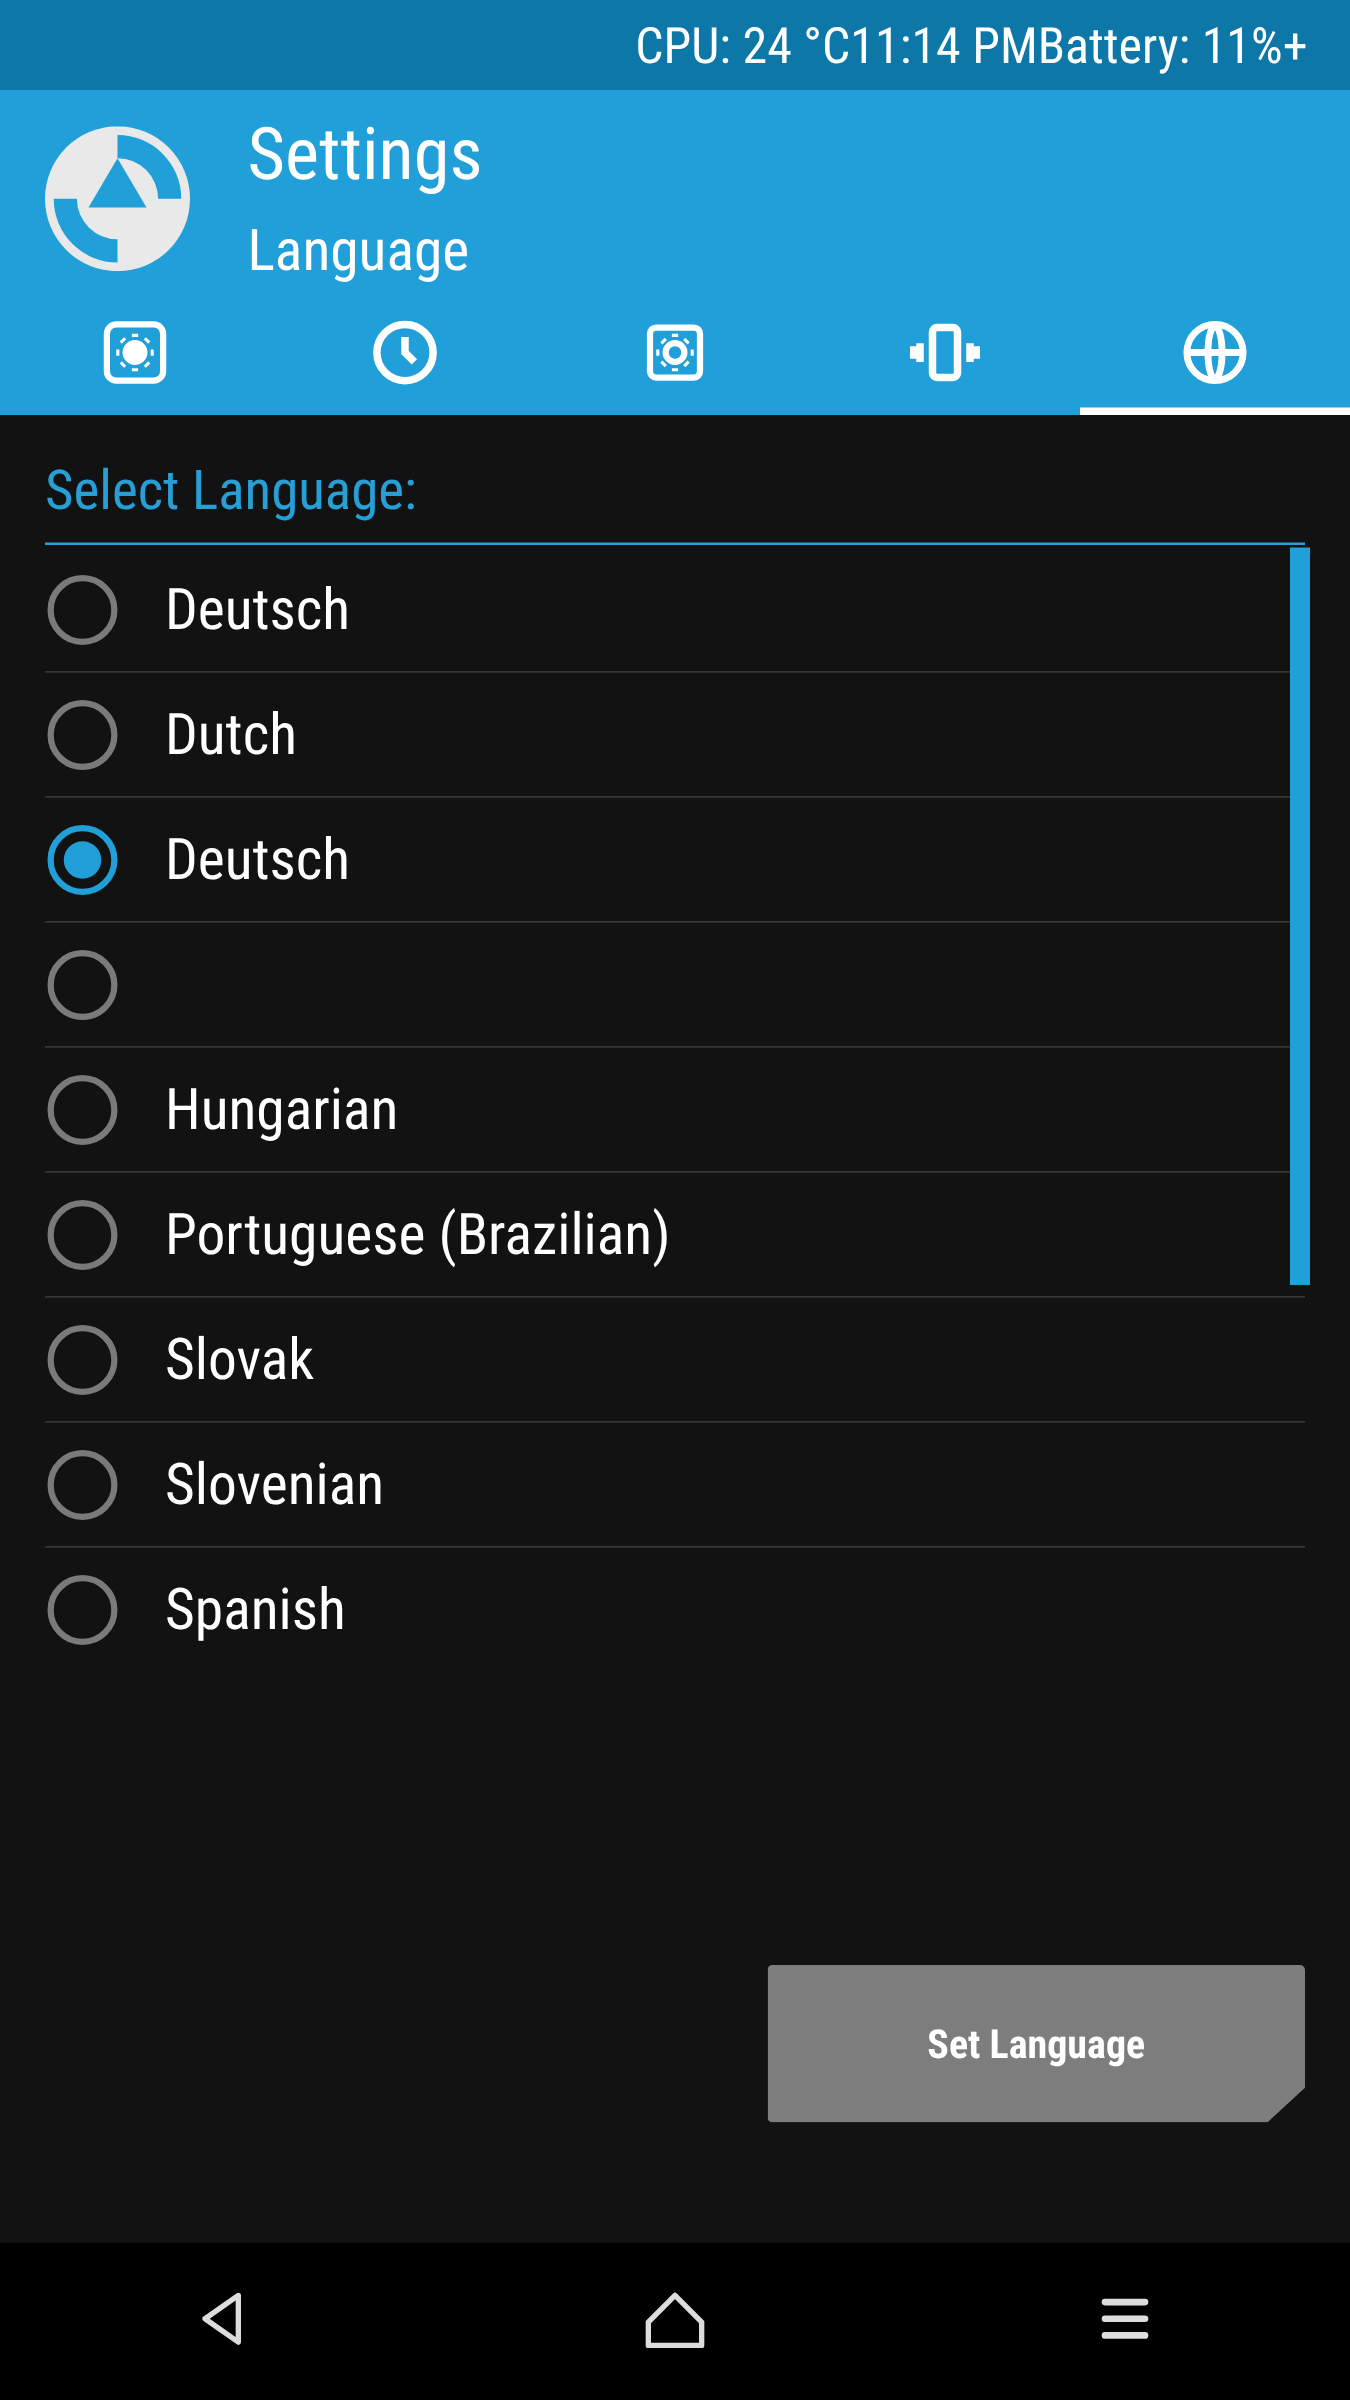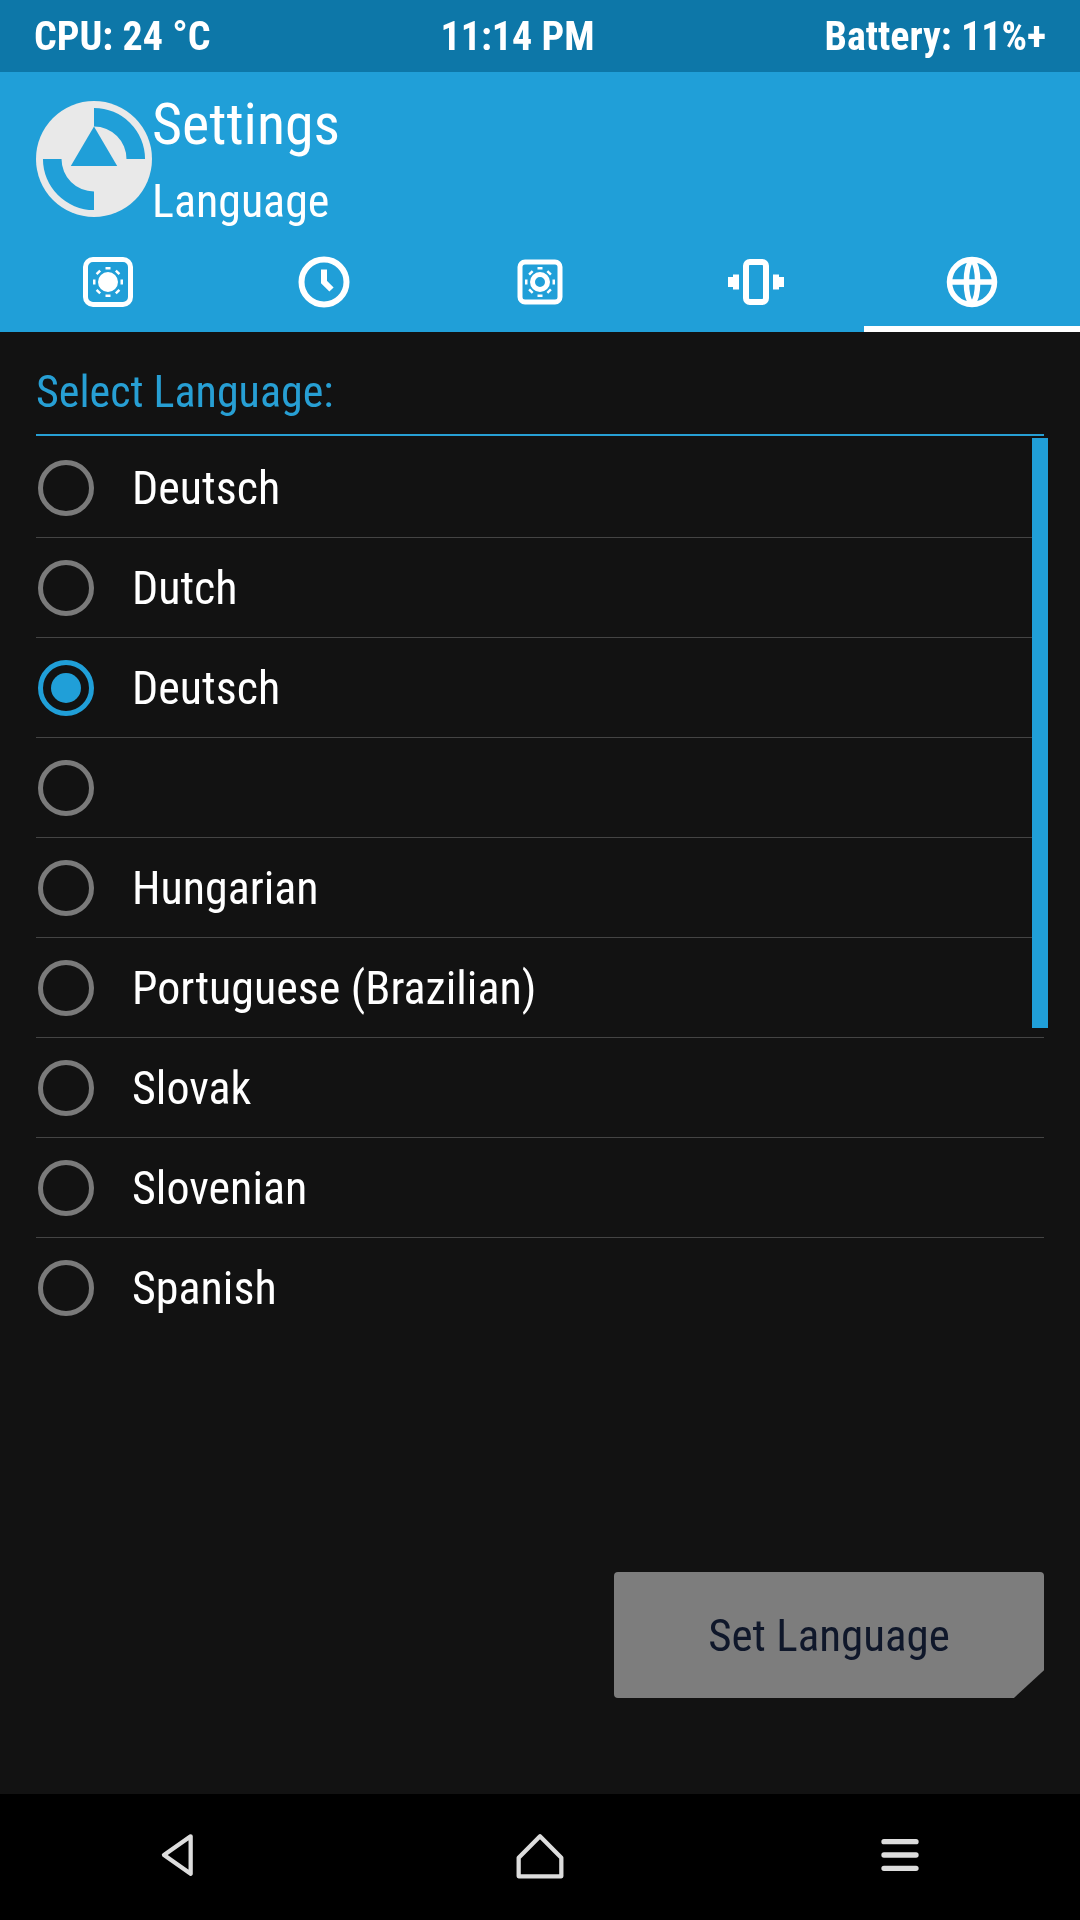--- a/index.html
+++ b/index.html
@@ -11,35 +11,36 @@
     display: flex;
     flex-direction: column;
   }
 
   
   .status-bar {
     background: #0d77a8;
     height: 72px;
     display: flex;
     align-items: center;
-    justify-content: space-between;
+    justify-content: flex-end;
     padding: 0 34px;
     font-size: 40px;
-    font-weight: 700;
+    font-weight: 400;
   }
 
   
   .header {
     background: #209fd8;
     display: flex;
     flex-direction: column;
   }
   .header-top {
     display: flex;
     align-items: center;
+    gap: 46px;
     padding: 18px 36px 8px 36px;
   }
   .logo {
     width: 116px; height: 116px;
     flex: 0 0 auto;
   }
   .header-titles { display:flex; flex-direction:column; }
   .header-title { font-size: 58px; font-weight: 400; }
   .header-sub   { font-size: 46px; font-weight: 400; margin-top: 16px; }
 
@@ -124,28 +125,29 @@
   }
 
   
   .set-btn {
     position: absolute;
     right: 36px;
     top: 1240px;      
     width: 430px;
     height: 126px;
     background: #7d7d7d;
-    color: #0f172a;
-    font-size: 45px;
+    color: #ffffff;
+    font-size: 32px;
     display: flex;
     align-items: center;
     justify-content: center;
     border-radius: 4px;
     
     clip-path: polygon(0 0, 100% 0, 100% 78%, 93% 100%, 0 100%);
+    font-weight: bold;
   }
 
   
   .navbar {
     height: 126px;
     background: #000;
     display: flex;
     align-items: center;
     justify-content: space-around;
   }

